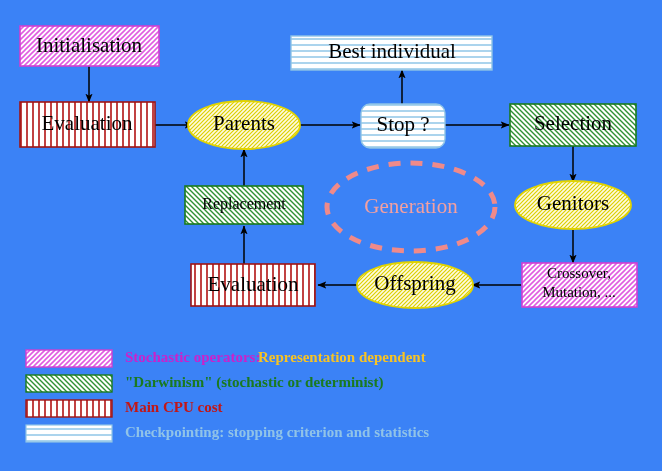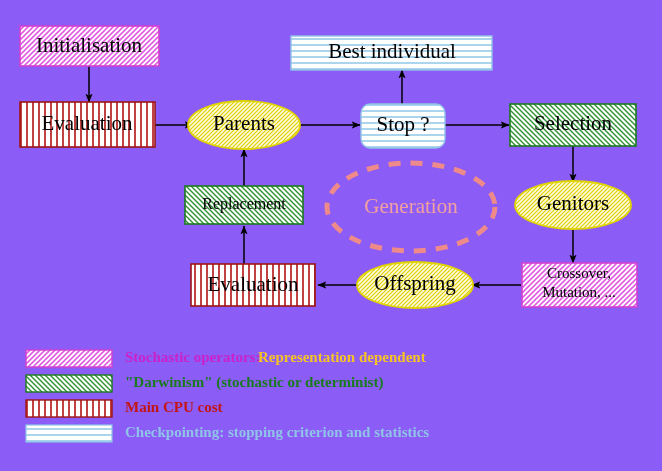--- a/index.html
+++ b/index.html
@@ -7,21 +7,21 @@
     padding: 0;
     background: #ffffff;
   }
   body {
     font-family: "Liberation Serif", "DejaVu Serif", serif;
   }
   #canvas {
     position: relative;
     width: 662px;
     height: 471px;
-    background: #8b5cf6;
+    background: #3b82f6;
     overflow: hidden;
   }
   #diagram-svg {
     position: absolute;
     left: 0;
     top: 0;
     width: 662px;
     height: 471px;
   }
   .node-label {

